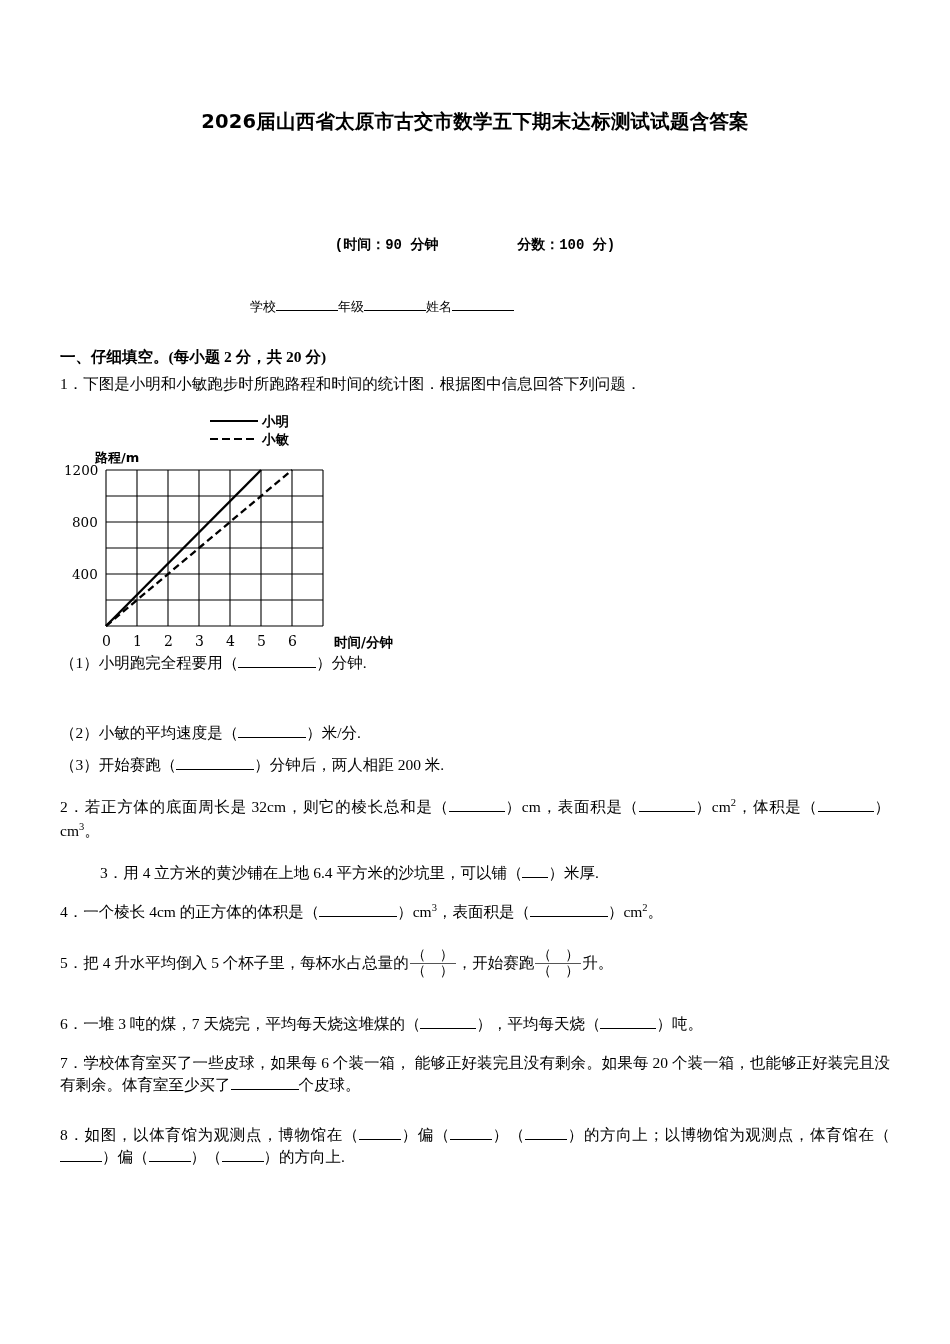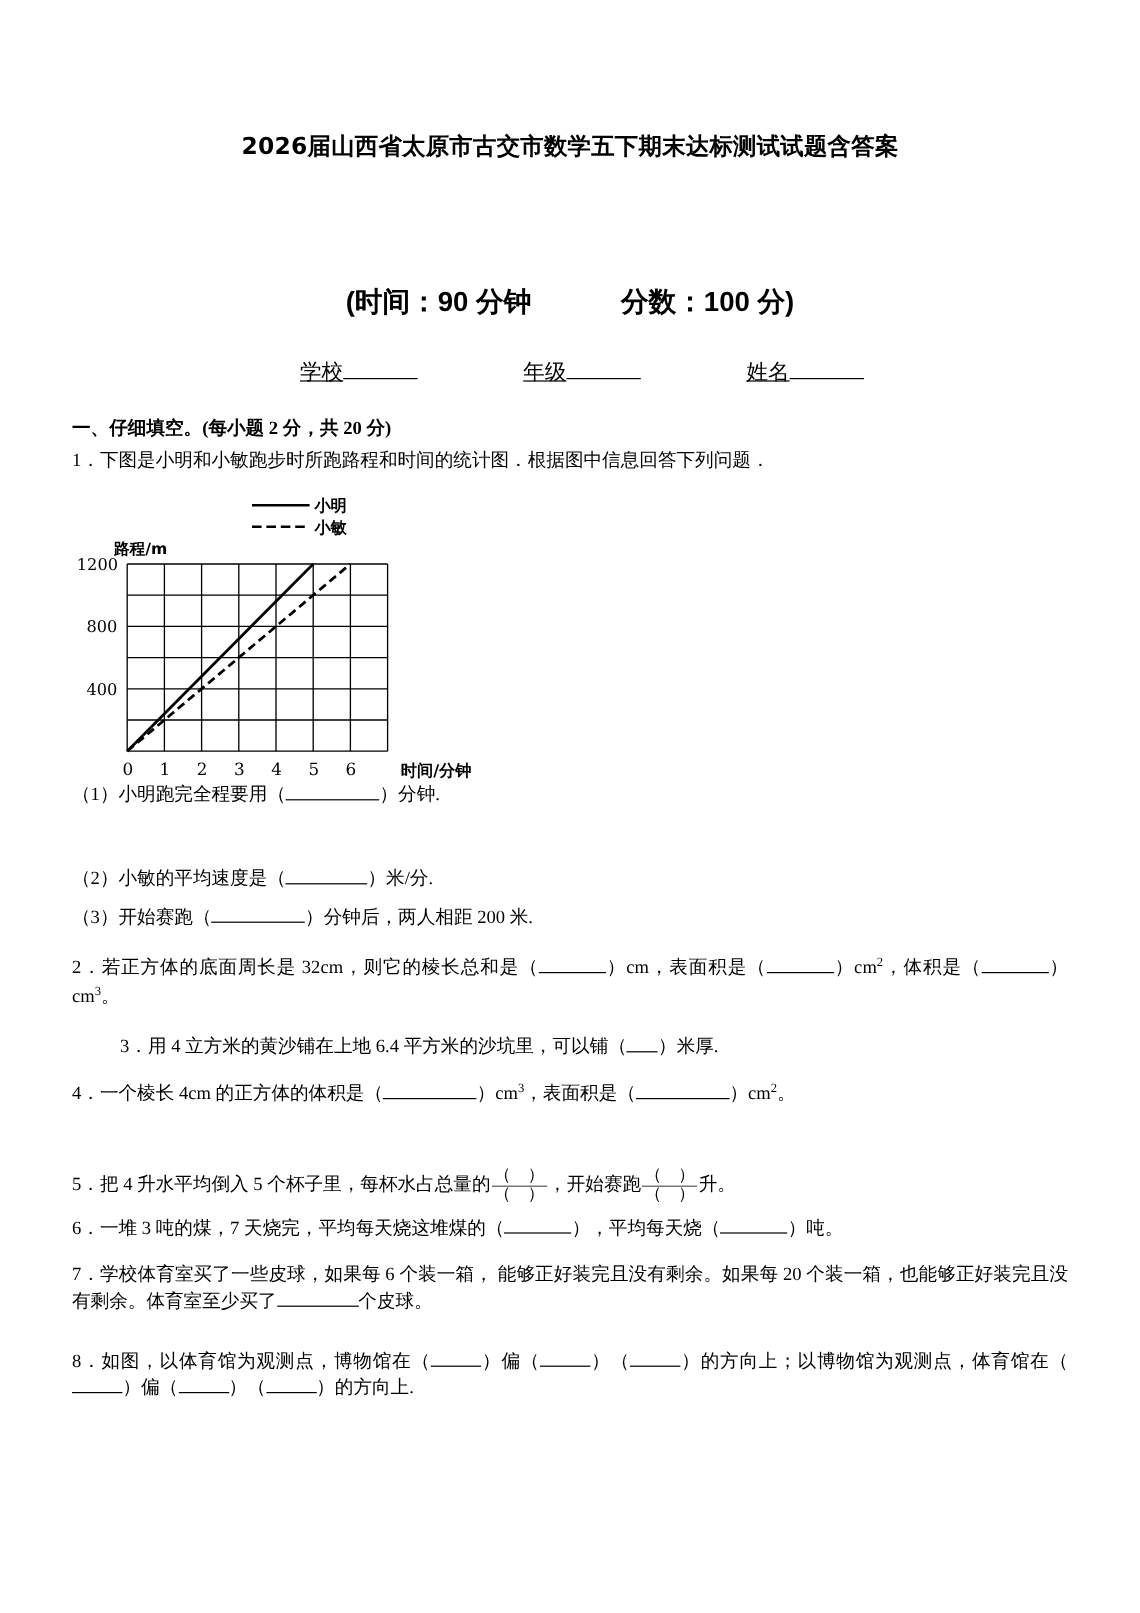--- a/index.html
+++ b/index.html
@@ -36,39 +36,37 @@
     letter-spacing: 0.2px;
   }
 
   
   .exam-meta {
     position: absolute;
     left: 0;
     right: 0;
     top: 236px;
     text-align: center;
-    font-family: Liberation Sans, sans-serif;
-    font-size: 23px;
+    font-family: Liberation Mono, monospace;
+    font-size: 14px;
     font-weight: bold;
   }
   .exam-meta .gap {
     display: inline-block;
     width: 62px;
   }
 
   
   .student-info {
     position: absolute;
     left: 250px;
     top: 298px;
     width: 470px;
-    font-size: 18px;
+    font-size: 13px;
     display: flex;
-    justify-content: space-between;
-    text-decoration: underline;
   }
   .student-info .field {
     white-space: nowrap;
   }
   .student-info .rule {
     display: inline-block;
     border-bottom: 1px solid #000;
     width: 62px;
     height: 0.85em;
     vertical-align: baseline;
@@ -248,21 +246,21 @@
   </div>
 
   <div class="q" style="top:862px;margin-left:40px;">
     <span>3．</span><span>用 4 立方米的黄沙铺在上地 6.4 平方米的沙坑里，可以铺（</span><span class="blank b-xs"></span><span>）米厚.</span>
   </div>
 
   <div class="q" style="top:900px;">
     <span>4．</span><span>一个棱长 4cm 的正方体的体积是（</span><span class="blank b-xl"></span><span>）cm</span><sup>3</sup><span>，表面积是（</span><span class="blank b-xl"></span><span>）cm</span><sup>2</sup><span>。</span>
   </div>
 
-  <div class="q" style="top:948px;margin-top:25px;">
+  <div class="q" style="top:948px;">
     <span>5．</span><span>把 4 升水平均倒入 5 个杯子里，每杯水占总量的</span><span class="frac"><span class="num">（　）</span><span class="den">（　）</span></span><span>，开始赛跑</span><span class="frac"><span class="num">（　）</span><span class="den">（　）</span></span><span>升。</span>
   </div>
 
   <div class="q" style="top:1013px;">
     <span>6．</span><span>一堆 3 吨的煤，7 天烧完，平均每天烧这堆煤的（</span><span class="blank b-md"></span><span>），平均每天烧（</span><span class="blank b-md"></span><span>）吨。</span>
   </div>
 
   <div class="q" style="top:1052px;">
     <span>7．</span><span>学校体育室买了一些皮球，如果每 6 个装一箱， 能够正好装完且没有剩余。如果每 20 个装一箱，也能够正好装完且没有剩余。体育室至少买了</span><span class="blank b-lg"></span><span>个皮球。</span>
   </div>

